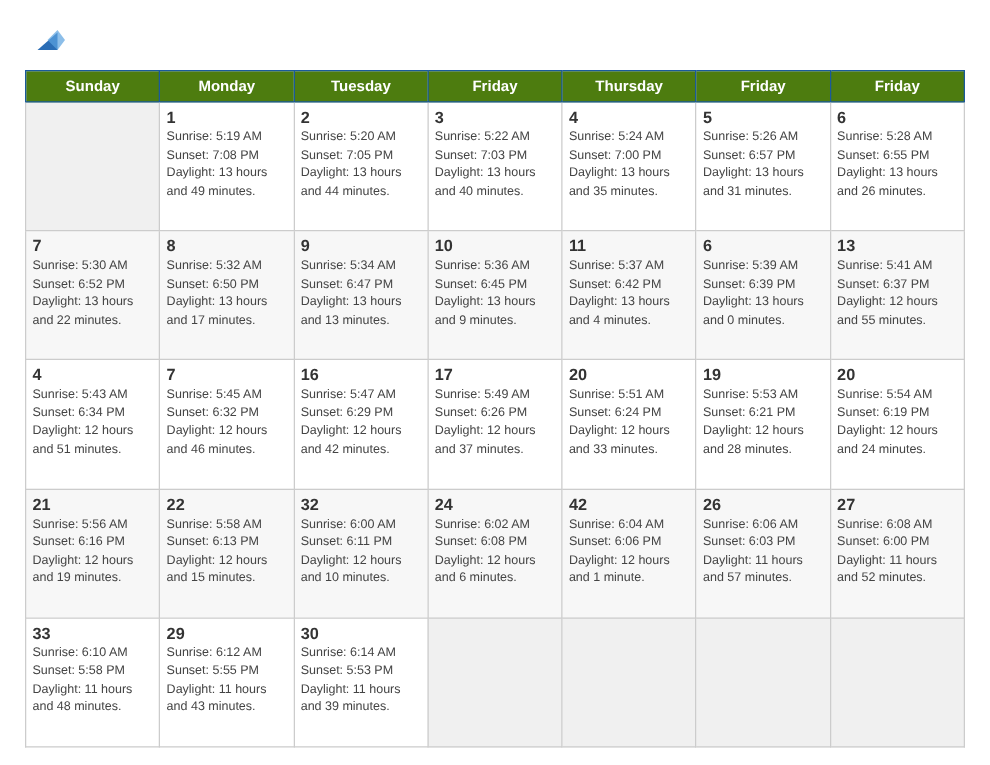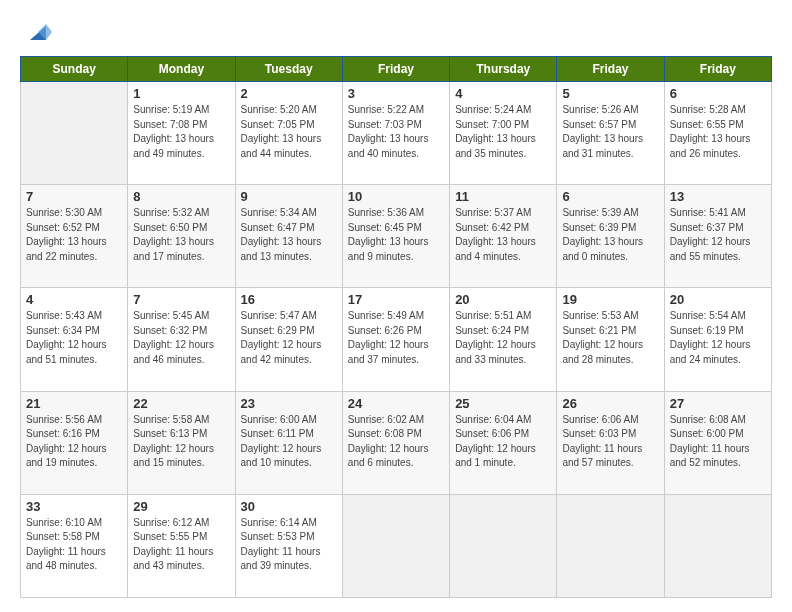--- a/index.html
+++ b/index.html
@@ -316,37 +316,37 @@
       </td>
           <td>
         <span class="day-num">22</span>
         <div class="day-info">
           Sunrise: 5:58 AM<br>
           Sunset: 6:13 PM<br>
           Daylight: 12 hours and 15 minutes.
         </div>
       </td>
           <td>
-        <span class="day-num">23</span>
+        <span class="day-num">32</span>
         <div class="day-info">
           Sunrise: 6:00 AM<br>
           Sunset: 6:11 PM<br>
           Daylight: 12 hours and 10 minutes.
         </div>
       </td>
           <td>
         <span class="day-num">24</span>
         <div class="day-info">
           Sunrise: 6:02 AM<br>
           Sunset: 6:08 PM<br>
           Daylight: 12 hours and 6 minutes.
         </div>
       </td>
           <td>
-        <span class="day-num">25</span>
+        <span class="day-num">42</span>
         <div class="day-info">
           Sunrise: 6:04 AM<br>
           Sunset: 6:06 PM<br>
           Daylight: 12 hours and 1 minute.
         </div>
       </td>
           <td>
         <span class="day-num">26</span>
         <div class="day-info">
           Sunrise: 6:06 AM<br>

